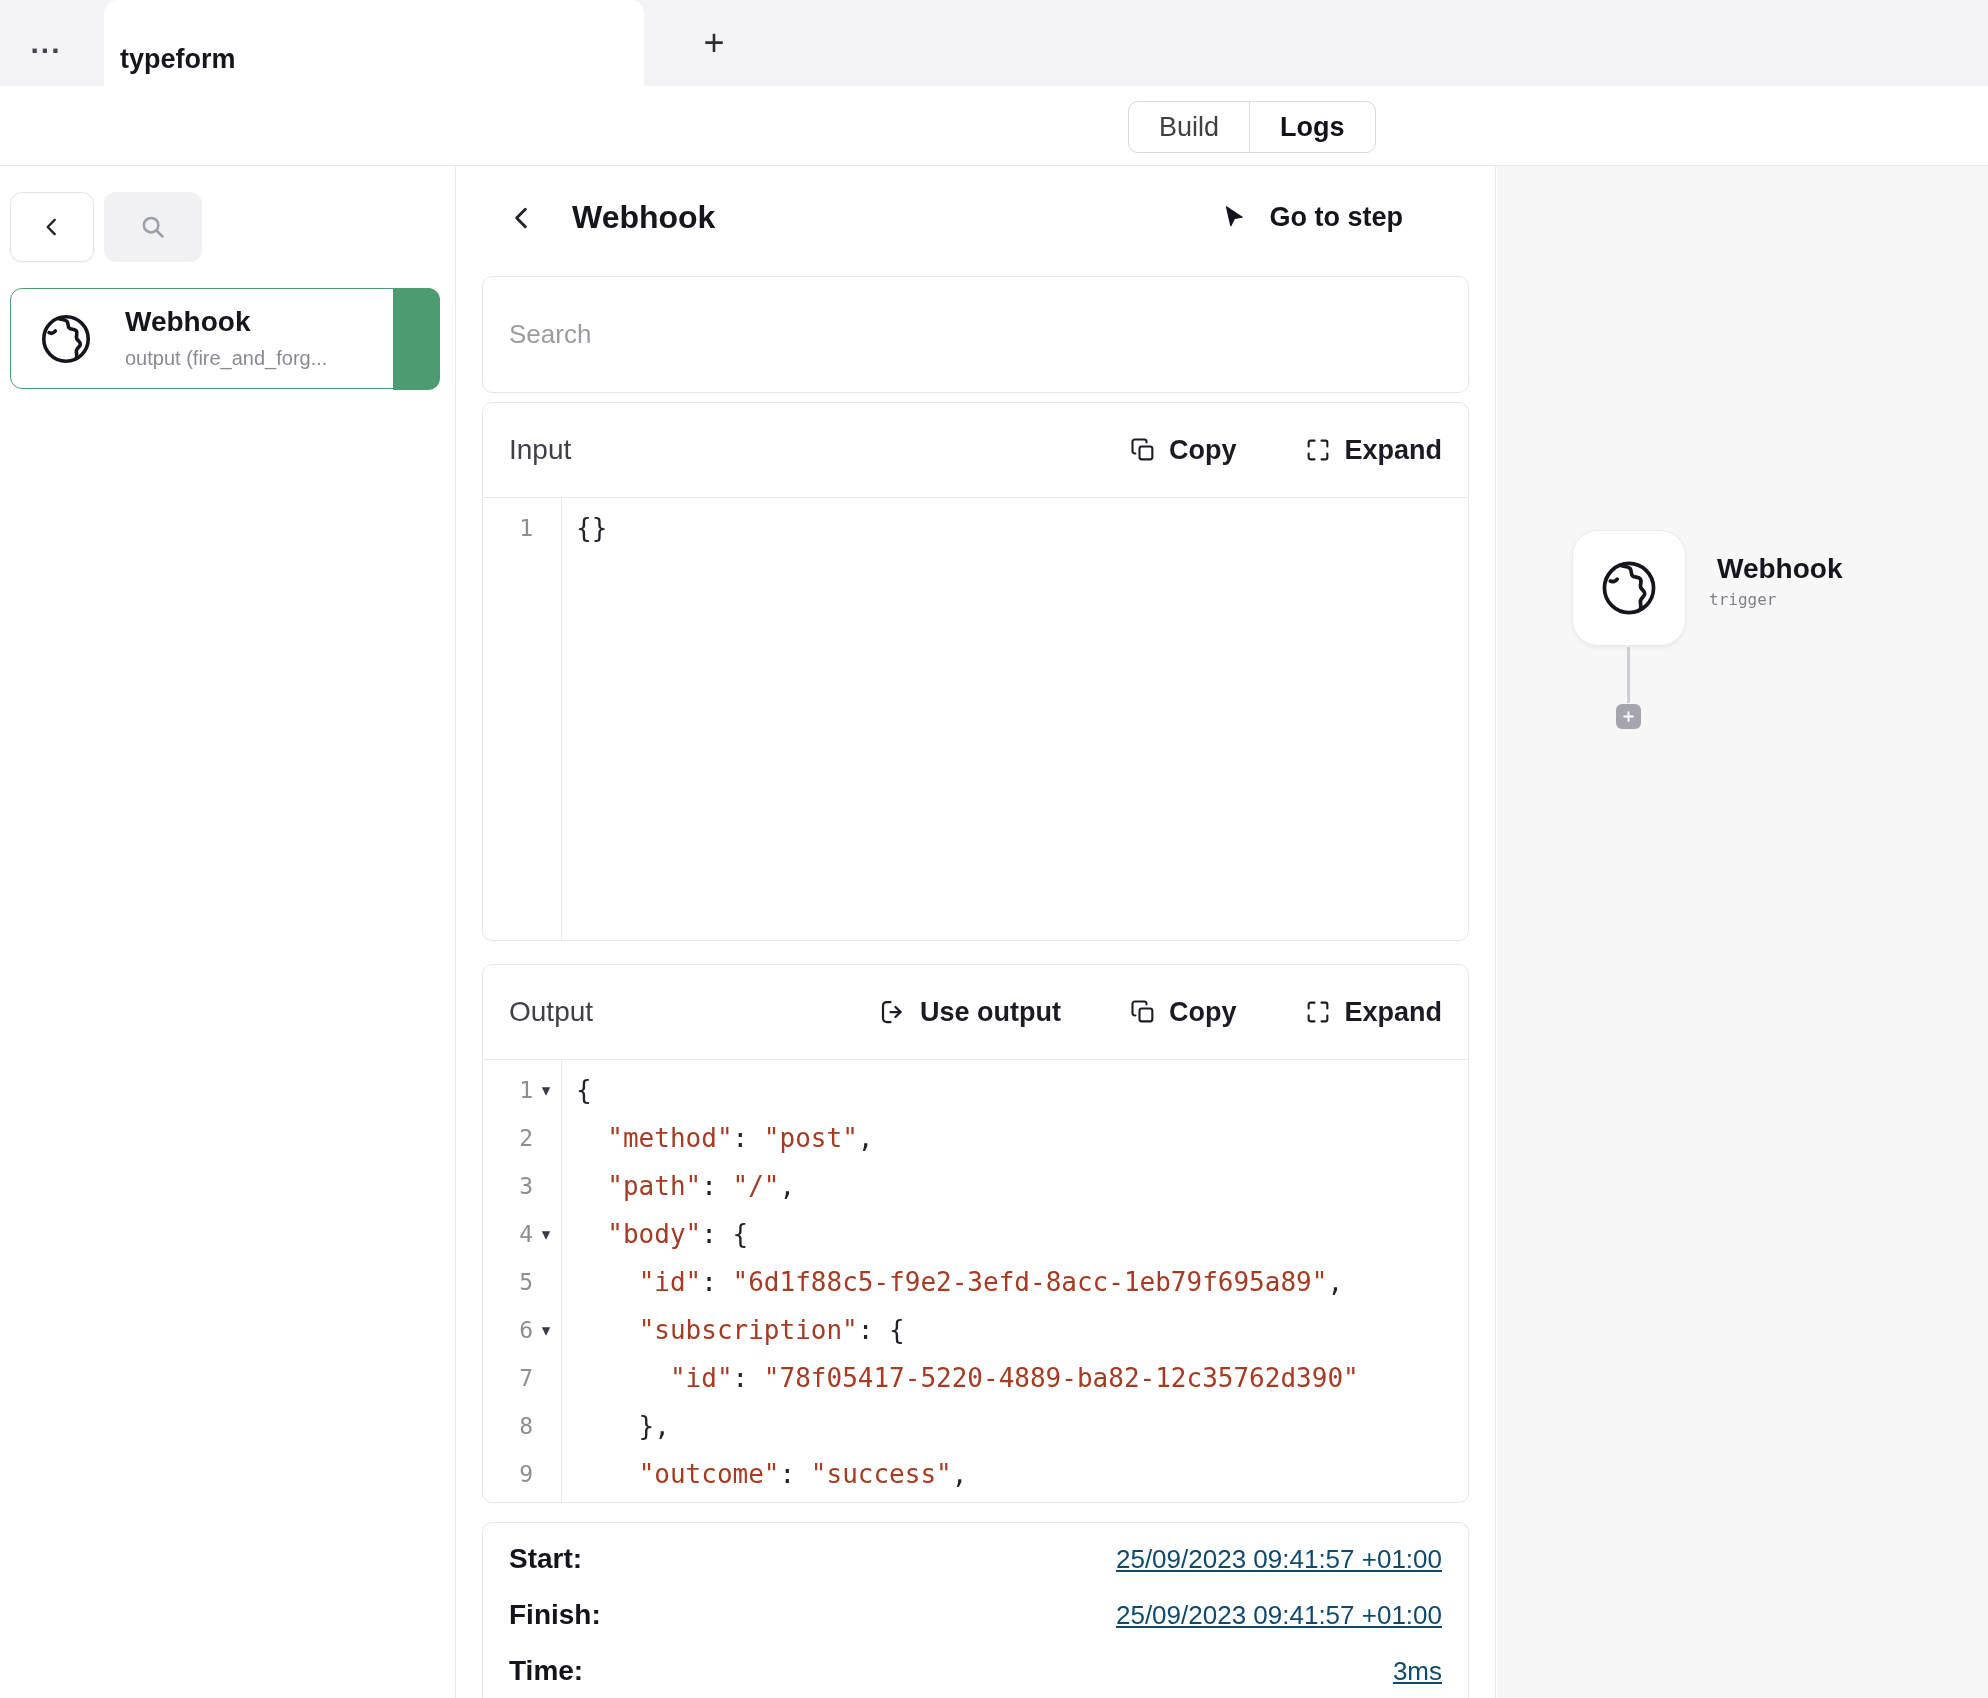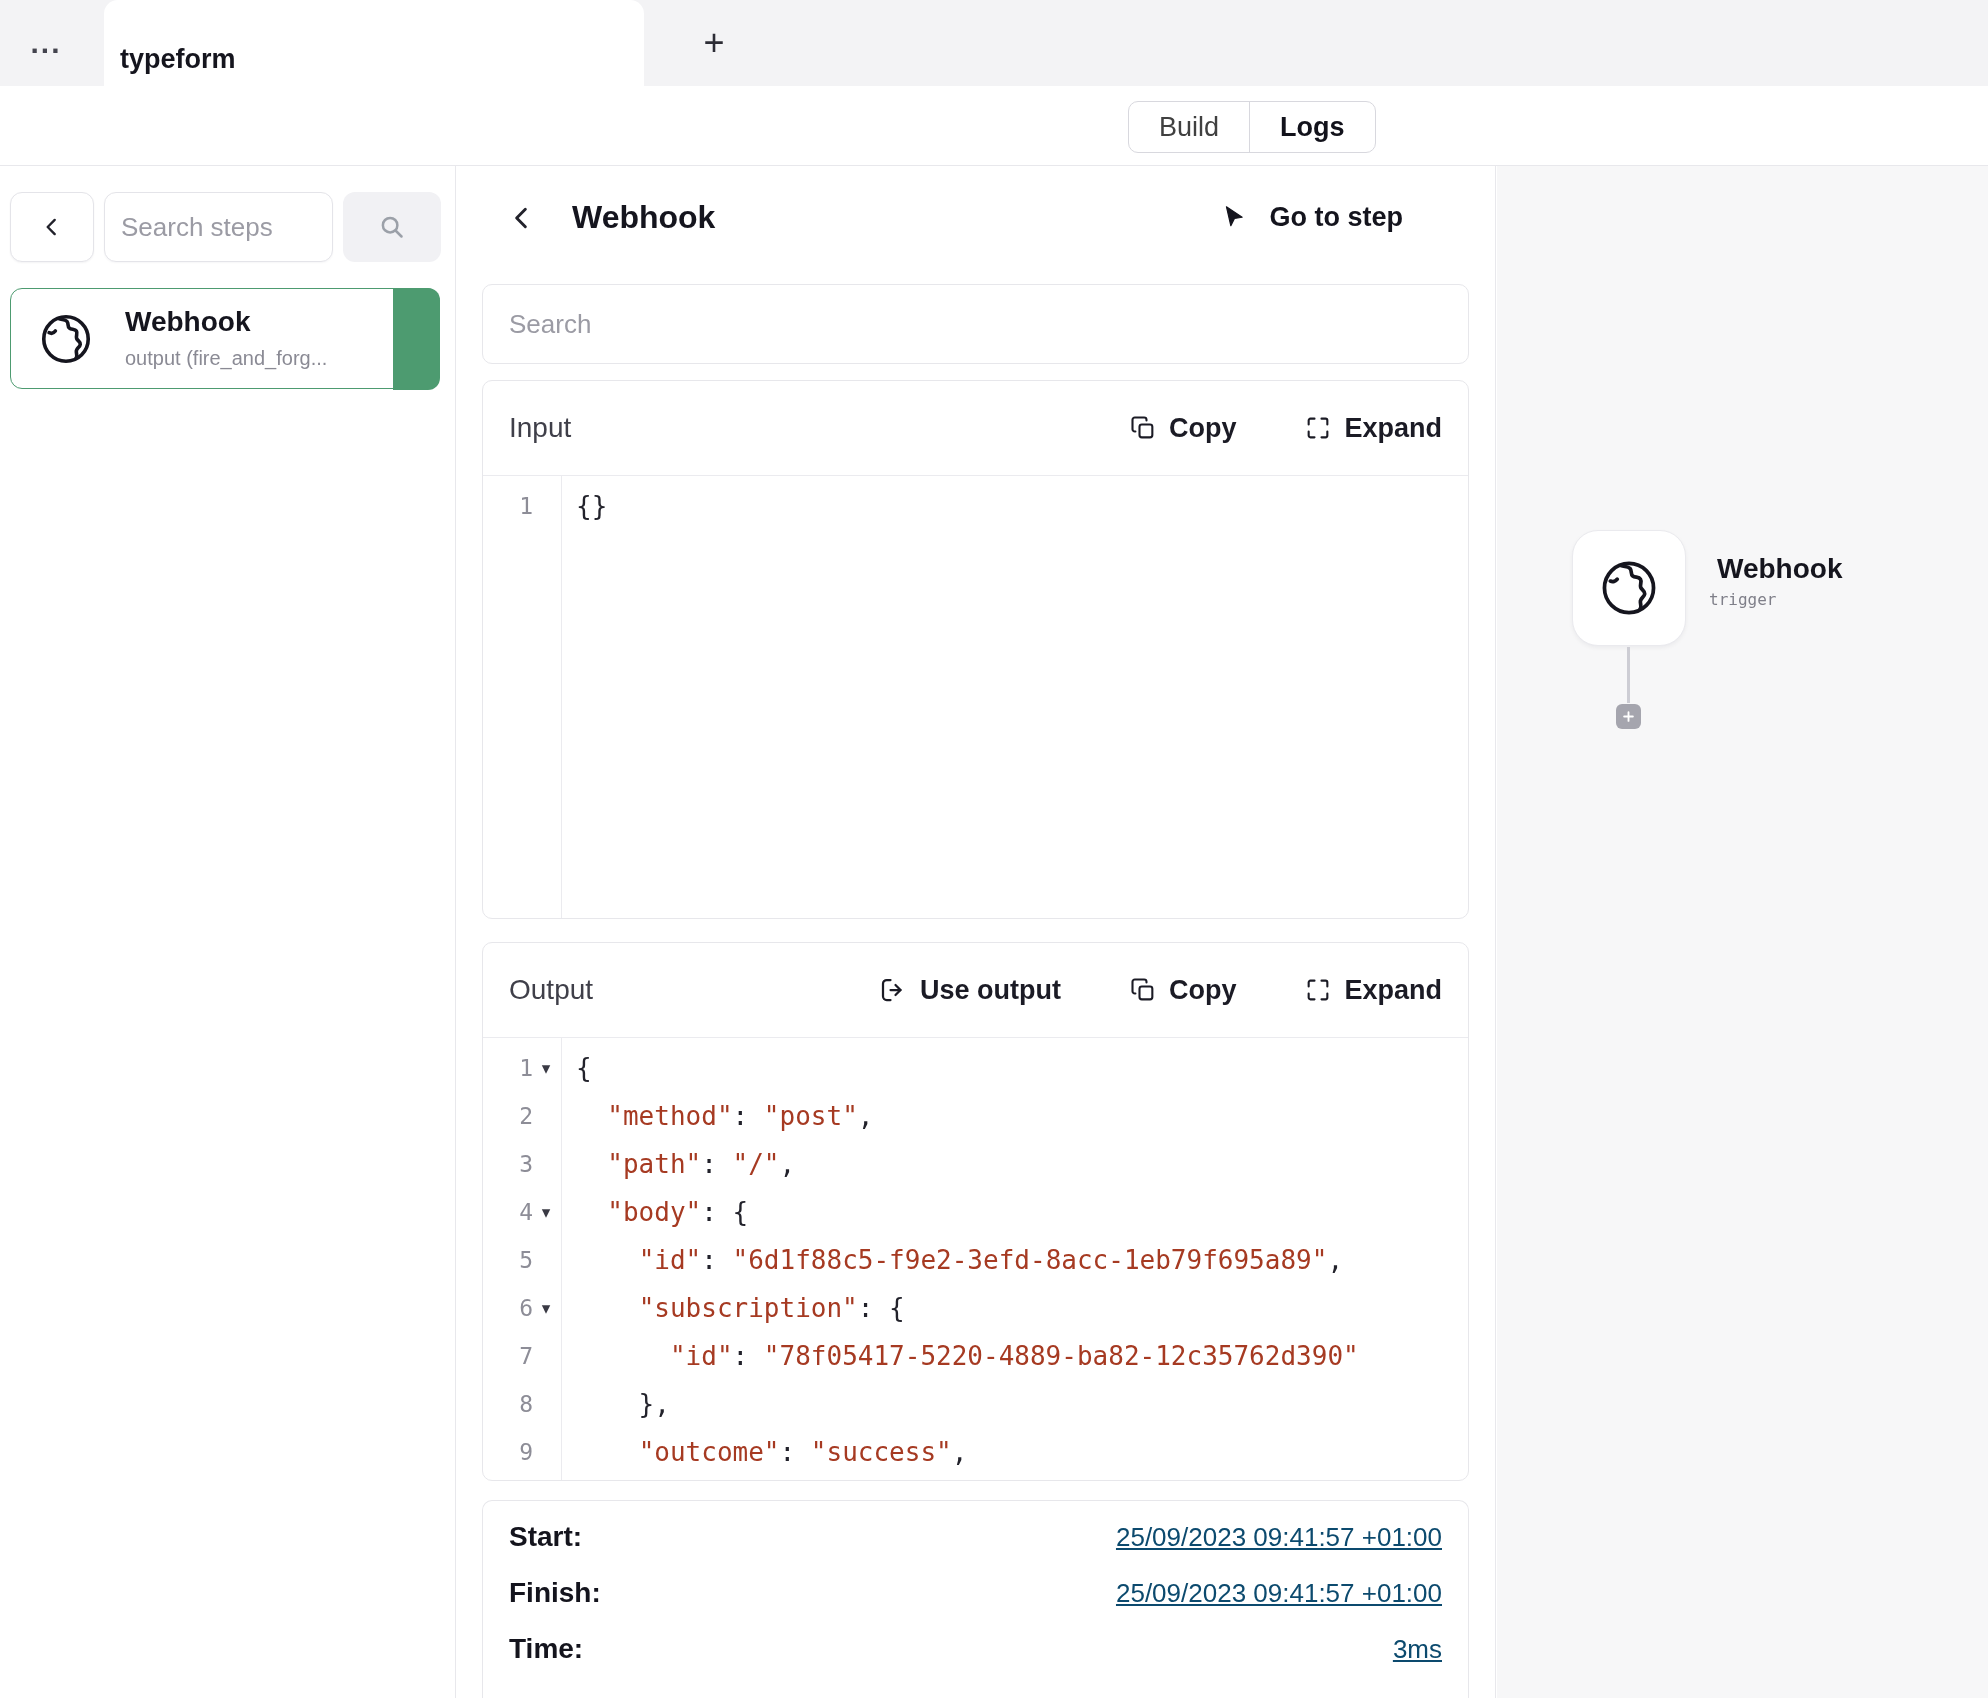--- a/index.html
+++ b/index.html
@@ -40,21 +40,21 @@
   .step-title{position:absolute;left:114px;top:17px;font-size:28px;font-weight:700;color:#15151e;}
   .step-sub{position:absolute;left:114px;top:58px;font-size:20px;color:#8a8a94;white-space:nowrap;}
   .step-bar{position:absolute;right:-1.5px;top:-1.5px;bottom:-1.5px;width:47px;background:var(--accent-green,#4d9b70);border-radius:0 12px 12px 0;}
   
   .detail{position:absolute;left:456px;top:166px;width:1040px;bottom:0;background:#fff;border-right:1px solid #e8e8ec;box-sizing:border-box;overflow:hidden;}
   .detail-header{position:relative;height:102px;}
   .d-back{position:absolute;left:48px;top:34px;width:36px;height:36px;display:flex;align-items:center;justify-content:center;color:#22222b;}
   .d-title{position:absolute;left:116px;top:33px;font-size:32px;font-weight:700;color:#15151e;}
   .goto{position:absolute;right:92px;top:0;height:102px;display:flex;align-items:center;gap:22px;cursor:pointer;}
   .goto-label{font-size:27px;font-weight:600;color:#14141d;}
-  .d-search{display:block;width:calc(100% - 52px);margin:16px 26px;height:80px;border:1px solid #e7e7eb;border-radius:10px;
+  .d-search{display:block;width:calc(100% - 52px);margin:8px 26px;height:117px;border:1px solid #e7e7eb;border-radius:10px;
     padding:0 26px;font-size:26px;font-family:"Liberation Sans",sans-serif;color:#1d1d26;box-sizing:border-box;outline:none;}
   .panel{margin:9px 26px 0;border:1px solid #e7e7eb;border-radius:10px;box-sizing:border-box;height:539px;overflow:hidden;background:#fff;}
   .panel.output{margin-top:23px;}
   .panel-header{height:94px;border-bottom:1px solid #ebebef;display:flex;align-items:center;padding:0 26px;gap:68px;box-sizing:content-box;}
   .panel-title{font-size:28px;color:#3f3f49;margin-right:auto;}
   .panel-btn{display:flex;align-items:center;gap:12px;font-size:27px;font-weight:600;color:#1b1b25;background:none;border:none;
     font-family:"Liberation Sans",sans-serif;cursor:pointer;padding:0;}
   .code-area{display:flex;height:444px;}
   .gutter-col{width:79px;border-right:1px solid #ebebef;box-sizing:border-box;padding-top:6px;}
   .gutter-cell{height:48px;display:flex;align-items:center;justify-content:flex-end;padding-right:2px;
@@ -99,21 +99,20 @@
 
 <aside class="sidebar">
   <div class="sidebar-controls">
     <button class="back-btn">
       <span>
         <svg width="26" height="26" viewBox="0 0 24 24" fill="none" stroke="#22222b" stroke-width="2.2" stroke-linecap="round" stroke-linejoin="round">
             <path d="M14.5 5.5 8 12l6.5 6.5"></path>
           </svg>
       </span>
     </button>
-    <input class="steps-search" type="text" placeholder="Search steps" style="">
     <button class="search-btn">
       <span>
         <svg width="30" height="30" viewBox="0 0 24 24" fill="none" stroke="#9ba0a8" stroke-width="2" stroke-linecap="round">
             <circle cx="10.5" cy="10.5" r="5.8"></circle>
             <path d="M15 15l4.6 4.6"></path>
           </svg>
       </span>
     </button>
   </div>
 

